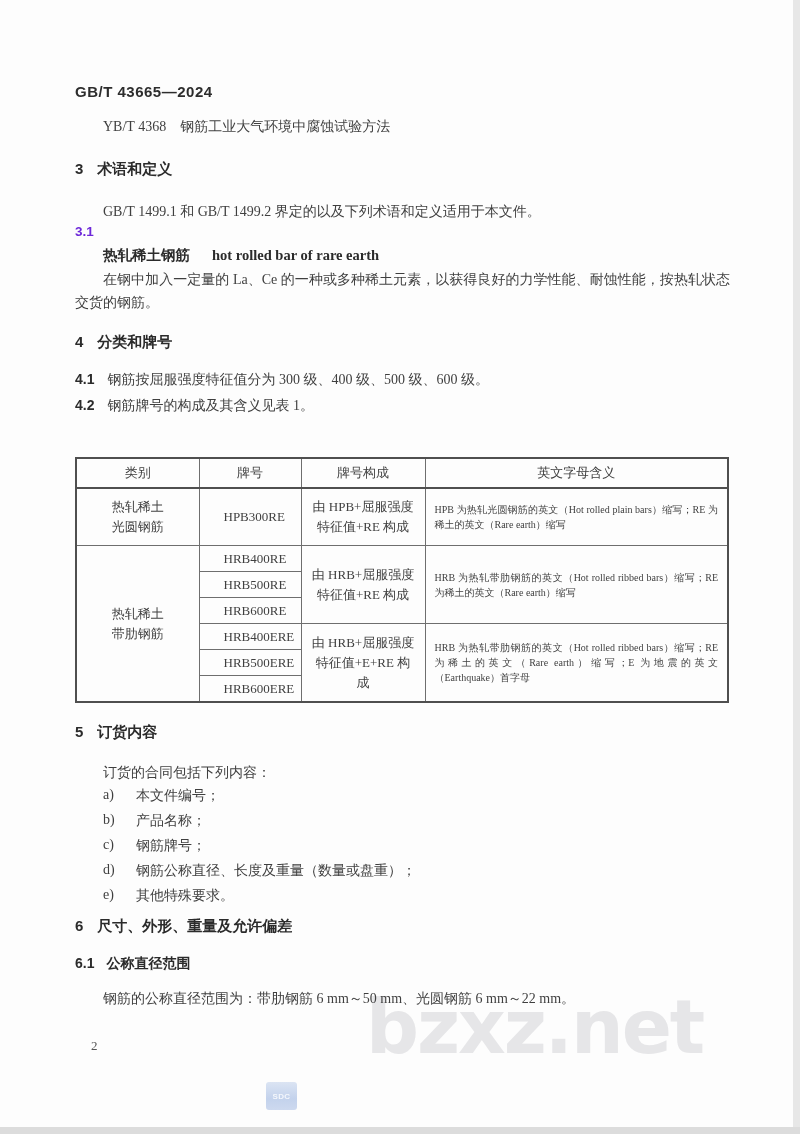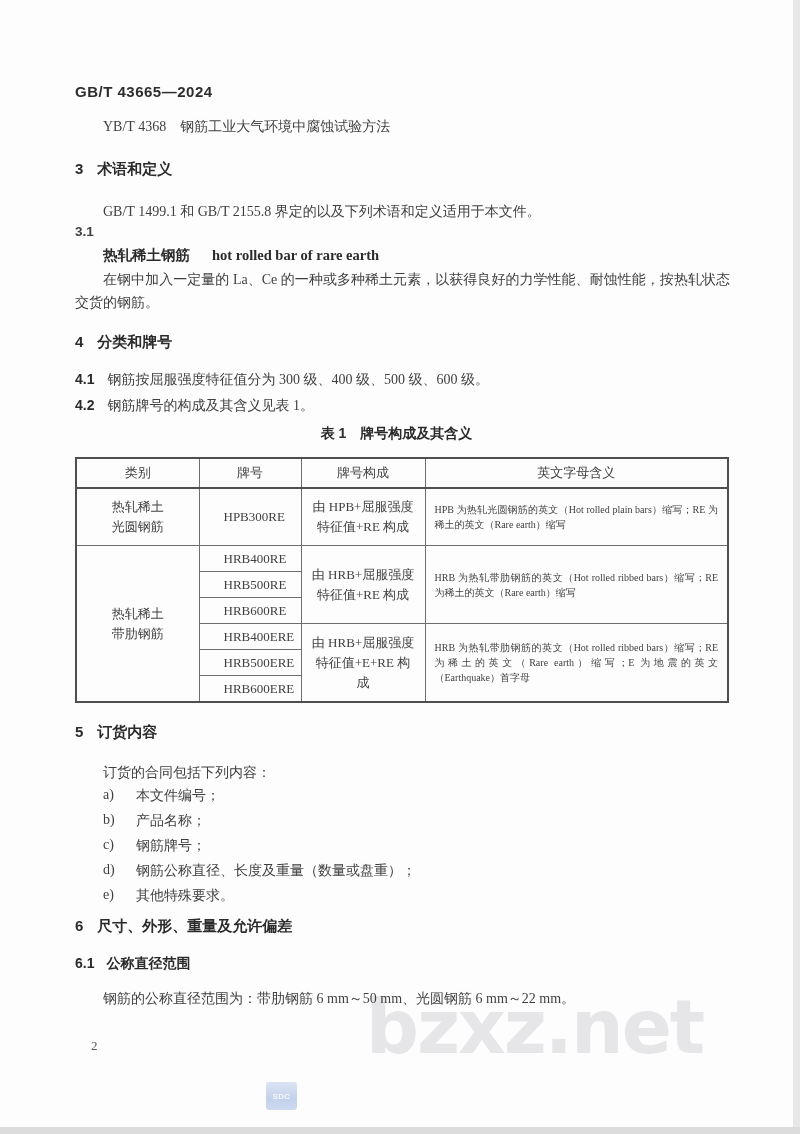--- a/index.html
+++ b/index.html
@@ -24,21 +24,21 @@
   .h1 .num{margin-right:14px;}
   .h-s3{left:75px;top:160px;}
   .h-s4{left:75px;top:333px;}
   .h-s5{left:75px;top:723px;}
   .h-s6{left:75px;top:917px;}
   .h-sub{left:75px;top:955px;font-weight:bold;font-size:14px;color:#2b2b2b;}
   .h-sub .num{margin-right:12px;}
 
   .body-line{font-size:14px;line-height:22px;}
   .s3-intro{left:103px;top:201px;}
-  .term-num{left:75px;top:224px;font-weight:bold;font-size:13.5px;color:#404040;}
+  .term-num{left:75px;top:224px;font-weight:bold;font-size:13.5px;color:#6d28d9;}
   .term-line{left:103px;top:246px;font-weight:bold;font-size:14.5px;color:#2b2b2b;}
   .term-line .en{margin-left:22px;font-family:"Liberation Serif","DejaVu Serif",serif;}
   .s3-def{left:75px;top:269px;width:655px;text-indent:2em;text-align:justify;font-size:14px;line-height:22.5px;}
 
   .numbered{font-size:14px;text-align:right;}
   .numbered .num{font-weight:bold;font-family:"Liberation Sans","DejaVu Sans",sans-serif;color:#2b2b2b;margin-right:13px;}
   .s4-1{left:75px;top:371px;}
   .s4-2{left:75px;top:397px;}
 
   .tbl-caption{left:0;top:425px;width:793px;text-align:center;font-weight:bold;font-size:14px;color:#2b2b2b;}
@@ -93,21 +93,21 @@
   <div class="content-layer">
 
     <div class="abs std-code sans">GB/T 43665—2024</div>
 
     <div class="abs ref-line">YB/T 4368　钢筋工业大气环境中腐蚀试验方法</div>
 
     <div class="abs h1 sans h-s3">
       <span class="num">3</span><span>术语和定义</span>
     </div>
 
-    <div class="abs body-line s3-intro">GB/T 1499.1 和 GB/T 2155.8 界定的以及下列术语和定义适用于本文件。</div>
+    <div class="abs body-line s3-intro">GB/T 1499.1 和 GB/T 1499.2 界定的以及下列术语和定义适用于本文件。</div>
 
     <div class="abs term-num sans">3.1</div>
 
     <div class="abs term-line sans">
       <span>热轧稀土钢筋</span><span class="en">hot rolled bar of rare earth</span>
     </div>
 
     <div class="abs s3-def">在钢中加入一定量的 La、Ce 的一种或多种稀土元素，以获得良好的力学性能、耐蚀性能，按热轧状态交货的钢筋。</div>
 
     <div class="abs h1 sans h-s4">
@@ -115,23 +115,20 @@
     </div>
 
     <div class="abs numbered s4-1">
       <span class="num">4.1</span><span>钢筋按屈服强度特征值分为 300 级、400 级、500 级、600 级。</span>
     </div>
 
     <div class="abs numbered s4-2">
       <span class="num">4.2</span><span>钢筋牌号的构成及其含义见表 1。</span>
     </div>
 
-    <div class="abs tbl-caption sans">
-      <span>表 1</span><span class="gap"></span><span>牌号构成及其含义</span>
-    </div>
 
     <table class="t1">
       <colgroup>
         <col style="width:123px">
           <col style="width:102px">
           <col style="width:124px">
           <col style="width:303px">
       </colgroup>
       <tbody>
           <tr class="hdr">

